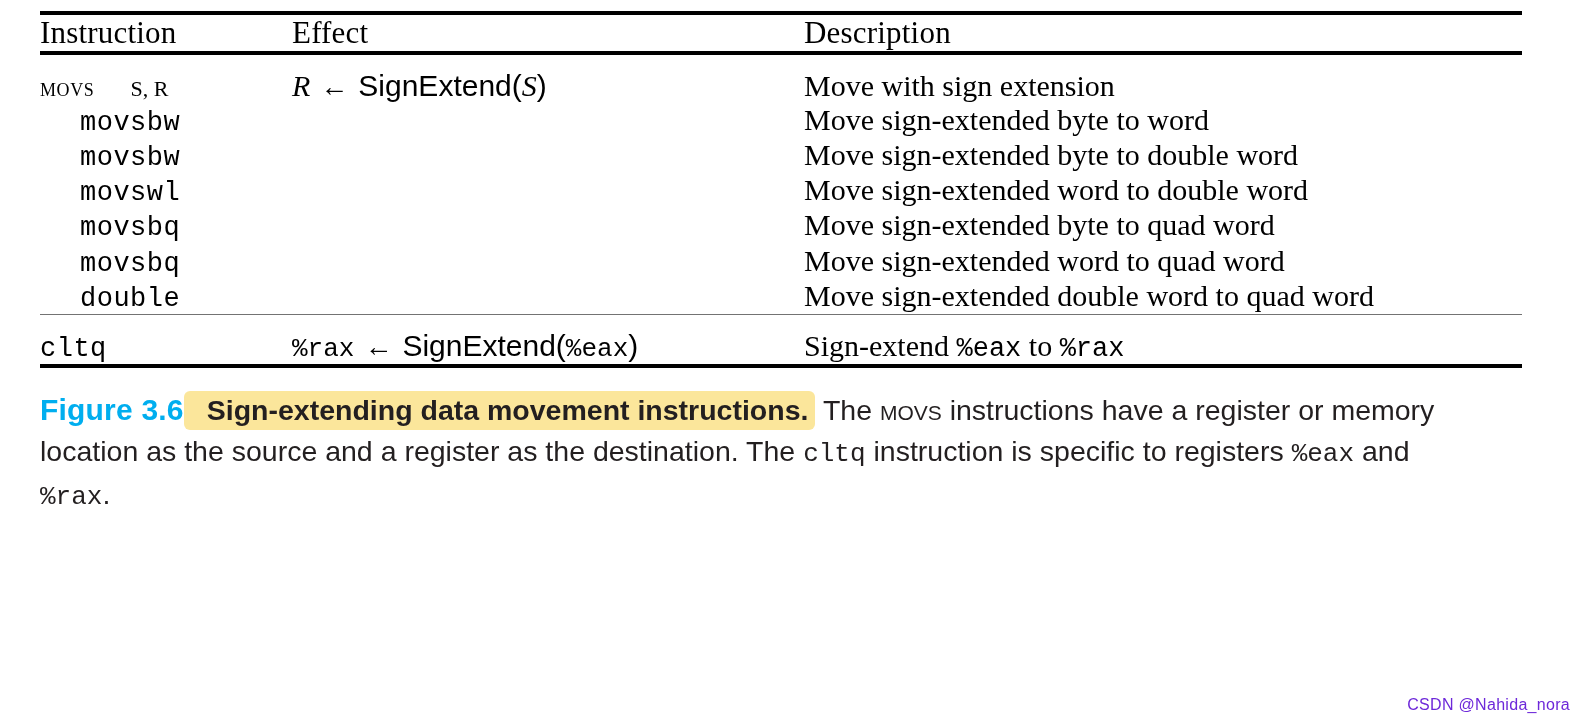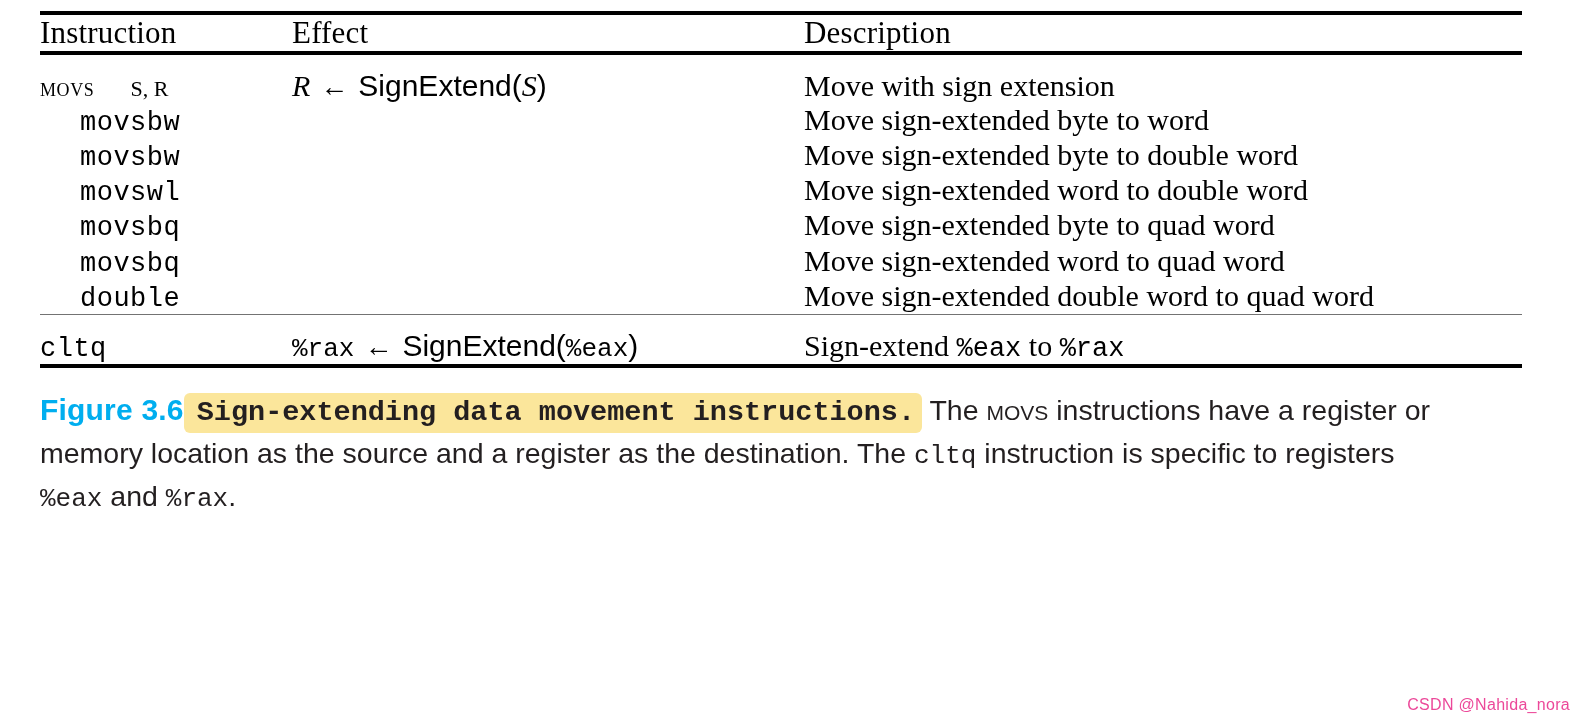--- a/index.html
+++ b/index.html
@@ -130,22 +130,21 @@
     color: #231f20;
   }
   .fig-label {
     font-weight: bold;
     font-size: 30px;
     letter-spacing: .2px;
   }
   .cap-title {
     font-weight: bold;
     border-radius: 6px;
-    padding: 3px 7px 4px 13px;
-    font-family: Liberation Mono, monospace;
+    padding: 3px 7px 4px 23px;
   }
   .caption .sc {
     font-variant: small-caps;
     text-transform: lowercase;
     font-size: 30px;
   }
   .caption .mono {
     font-family: "Liberation Mono", monospace;
     font-size: 26px;
   }
@@ -254,13 +253,13 @@
   </table>
 
   <div class="rule-bottom" style="background: rgb(0, 0, 0);"></div>
 
   <div class="caption">
     <span class="fig-label" style="color: rgb(0, 174, 239);">Figure 3.6</span><span class="cap-title" style="background: rgb(251, 230, 155);">Sign-extending data movement instructions.</span> <span>The </span><span class="sc">movs</span><span> instructions have a register or memory location as the source and a register as the destination. The </span><span class="mono">cltq</span><span> instruction is specific to registers </span><span class="mono">%eax</span><span> and </span><span class="mono">%rax</span><span>.</span>
   </div>
 
 </div>
 
-<div class="watermark" style="color: #ec4899;">CSDN @Nahida_nora</div>
+<div class="watermark" style="color: #6d28d9;">CSDN @Nahida_nora</div>
 
 </body></html>

